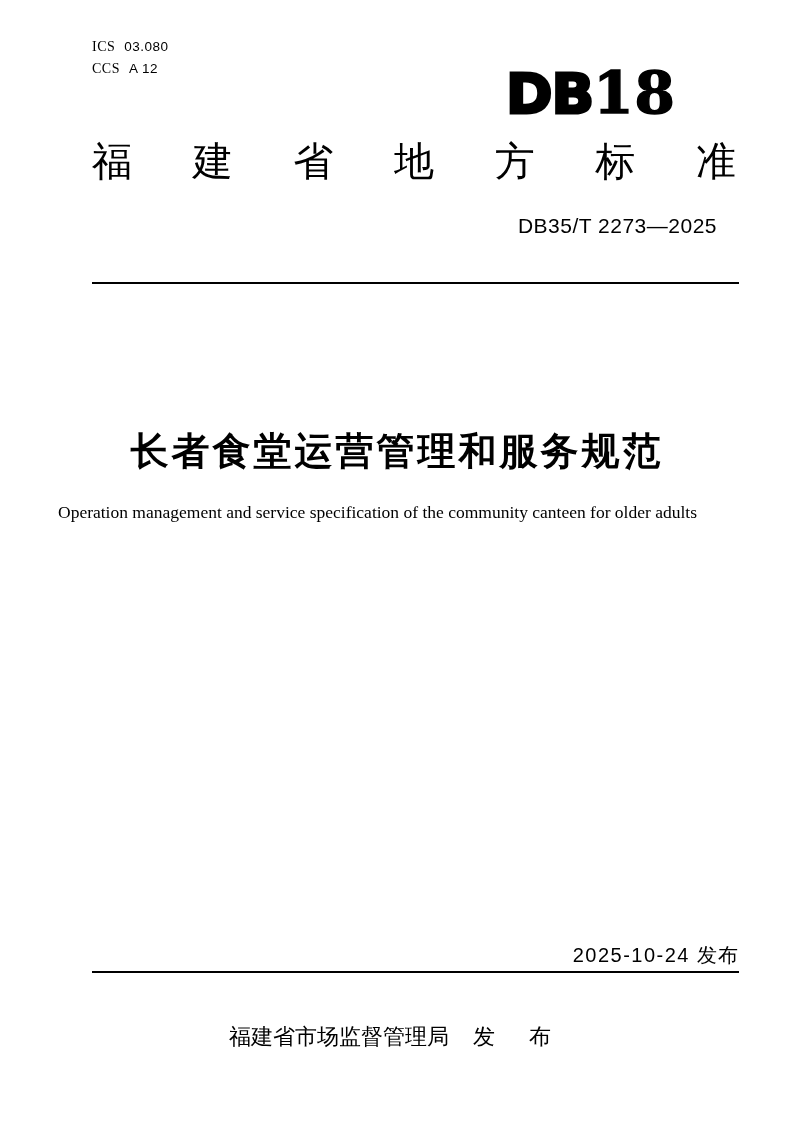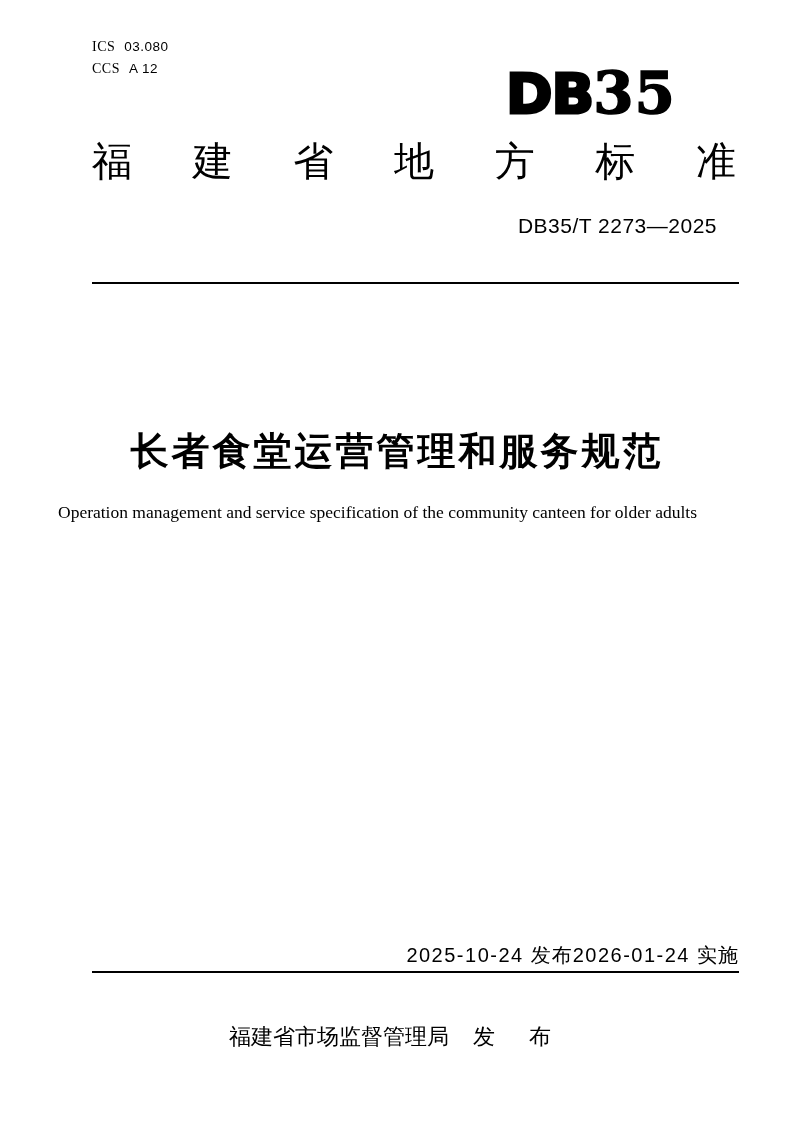--- a/index.html
+++ b/index.html
@@ -107,40 +107,37 @@
   <div class="ics-block">
     <div class="ics-line">
       <span class="ics-label">ICS</span><span class="ics-value">03.080</span>
     </div>
     <div class="ics-line">
       <span class="ics-label">CCS</span><span class="ics-value">A 12</span>
     </div>
   </div>
 
   <div class="logo">
-    <span class="logo-db">DB</span><span class="logo-num">35</span>
+    <span class="logo-db">DB</span><span class="logo-num">18</span>
   </div>
 
   <div class="standard-type">福建省地方标准</div>
 
   <div class="standard-number">DB35/T 2273—2025</div>
 
   <div class="rule rule-top"></div>
 
   <h1 class="title-zh">长者食堂运营管理和服务规范</h1>
 
   <div class="title-en">Operation management and service specification of the community canteen for older adults</div>
 
   <div class="date-row">
     <span class="date-left">
       <span class="date-value">2025-10-24</span><span class="date-label">发布</span>
     </span>
-    <span class="date-right">
-      <span class="date-value">2026-01-24</span><span class="date-label">实施</span>
-    </span>
   </div>
 
   <div class="rule rule-bottom"></div>
 
   <div class="issuer-row">
     <span>福建省市场监督管理局</span><span class="issue-action">发 布</span>
   </div>
 
 </div>
 

